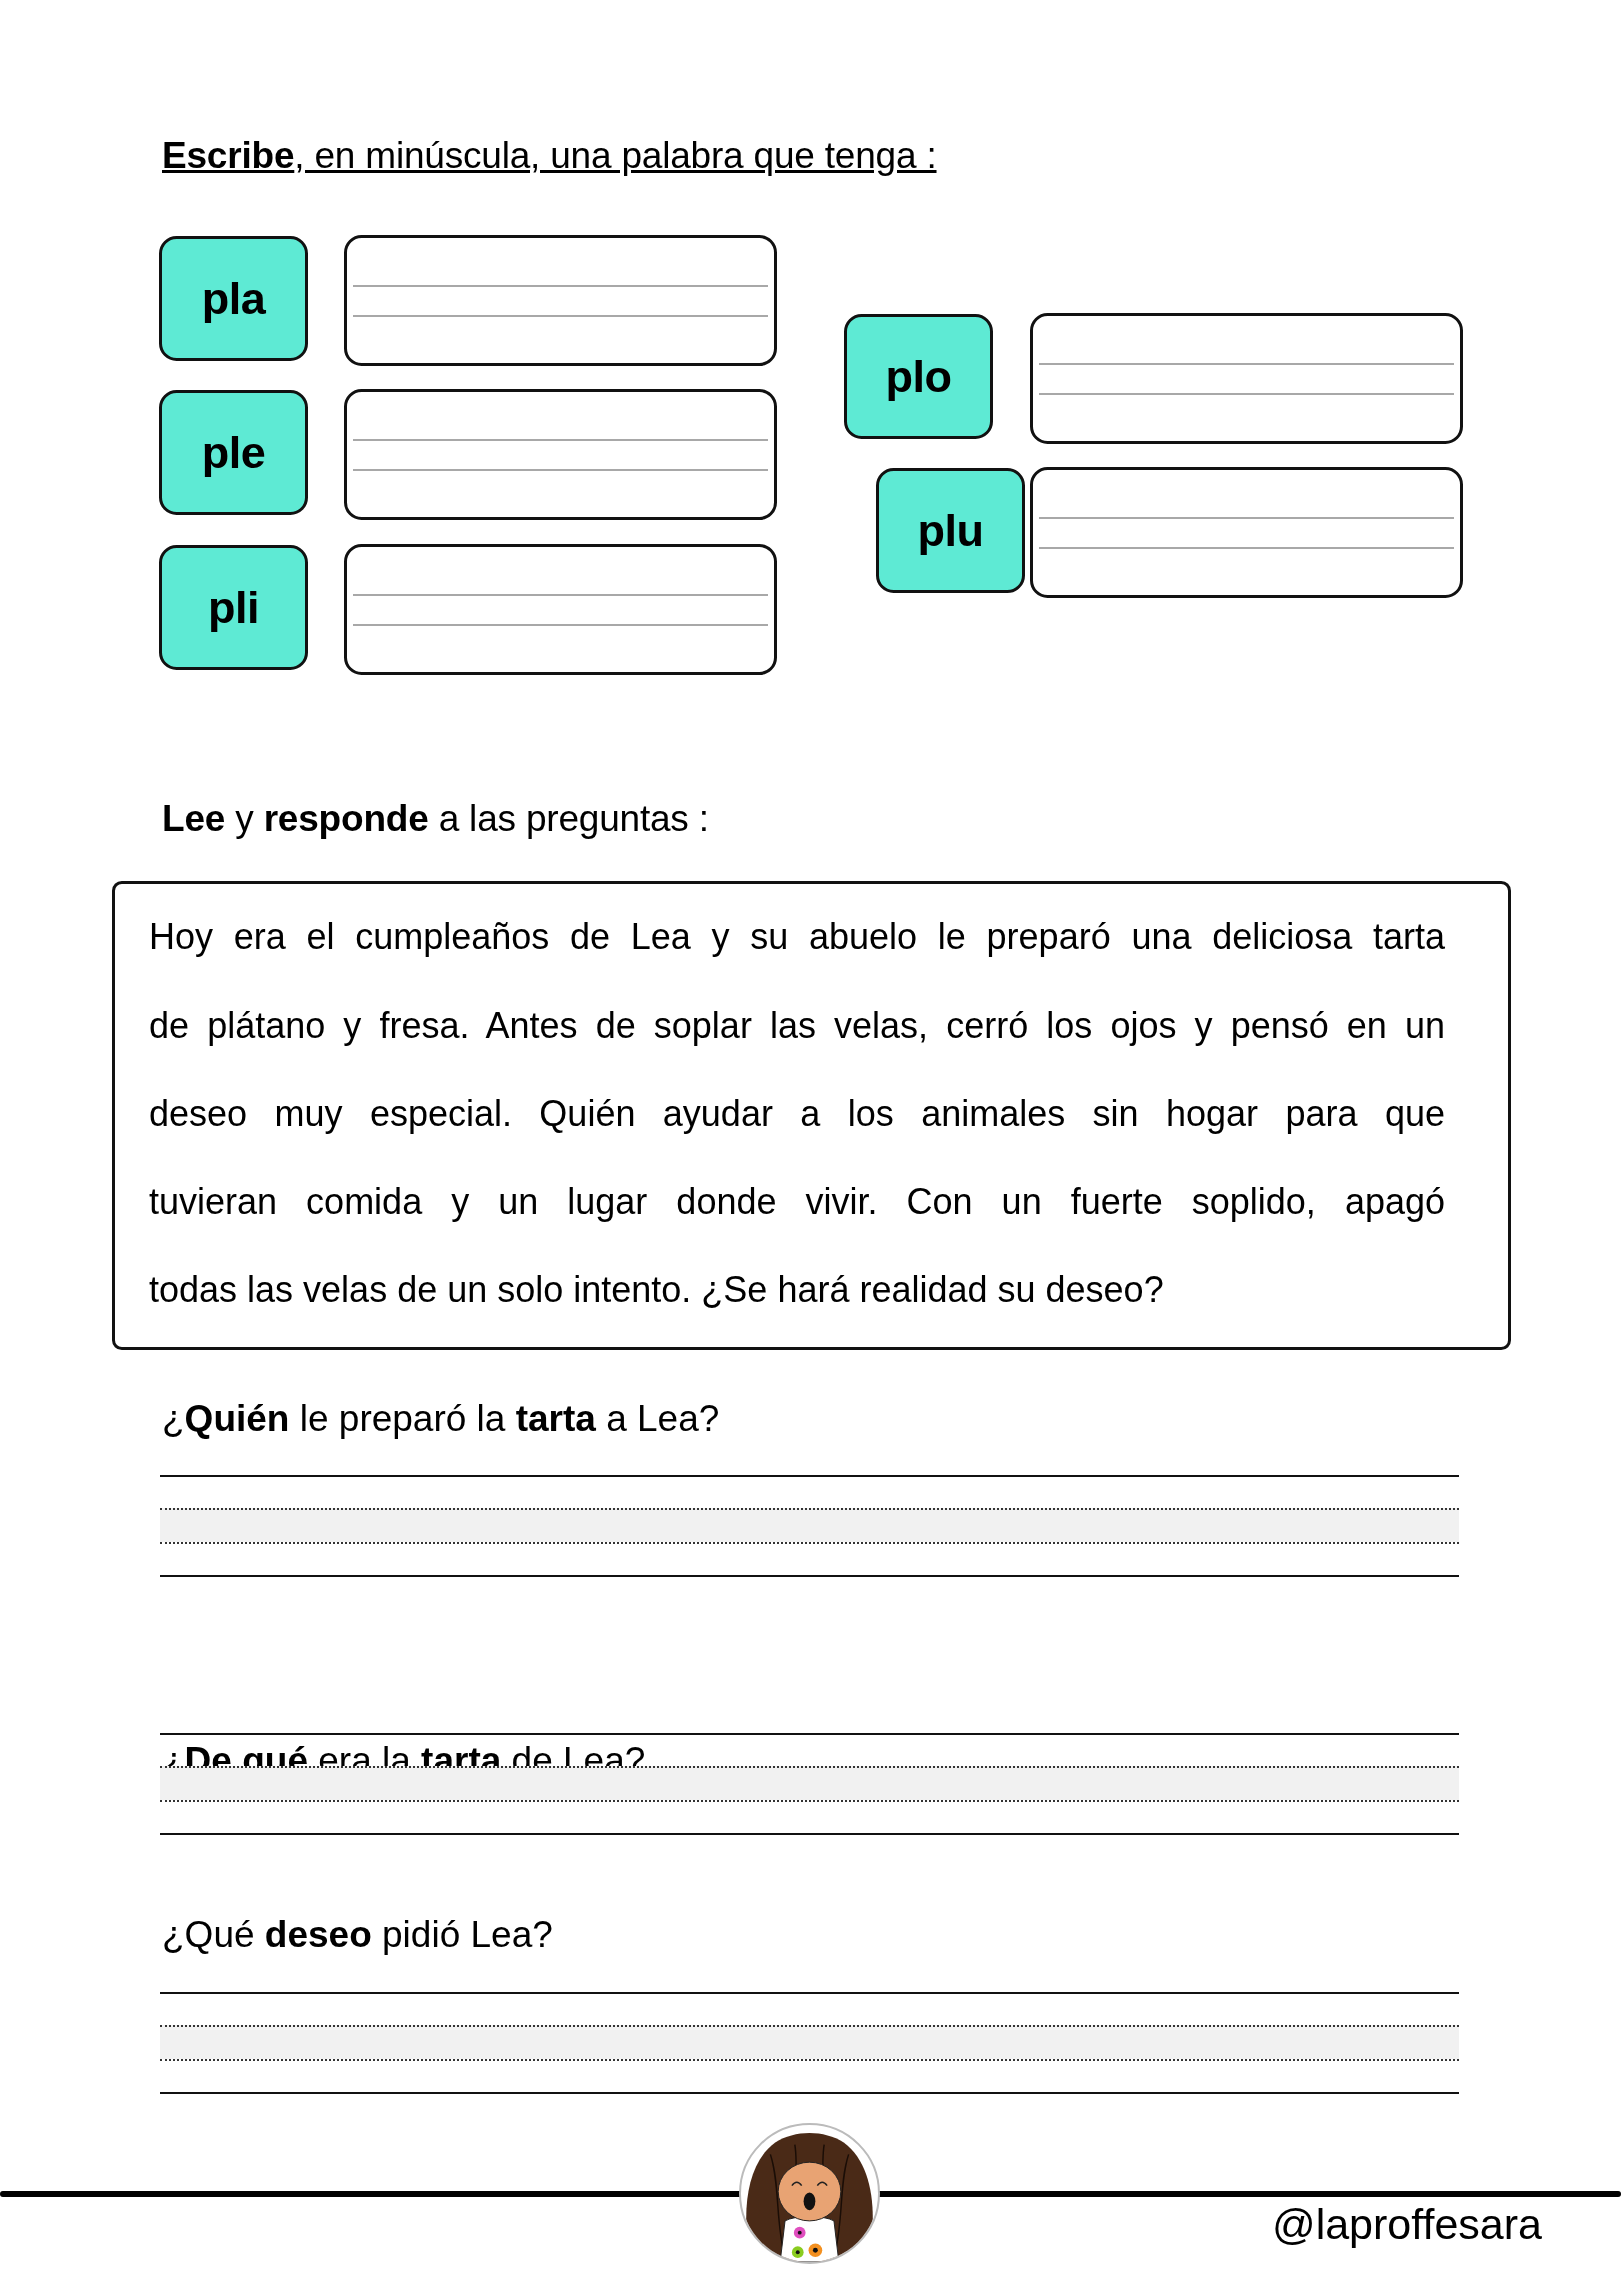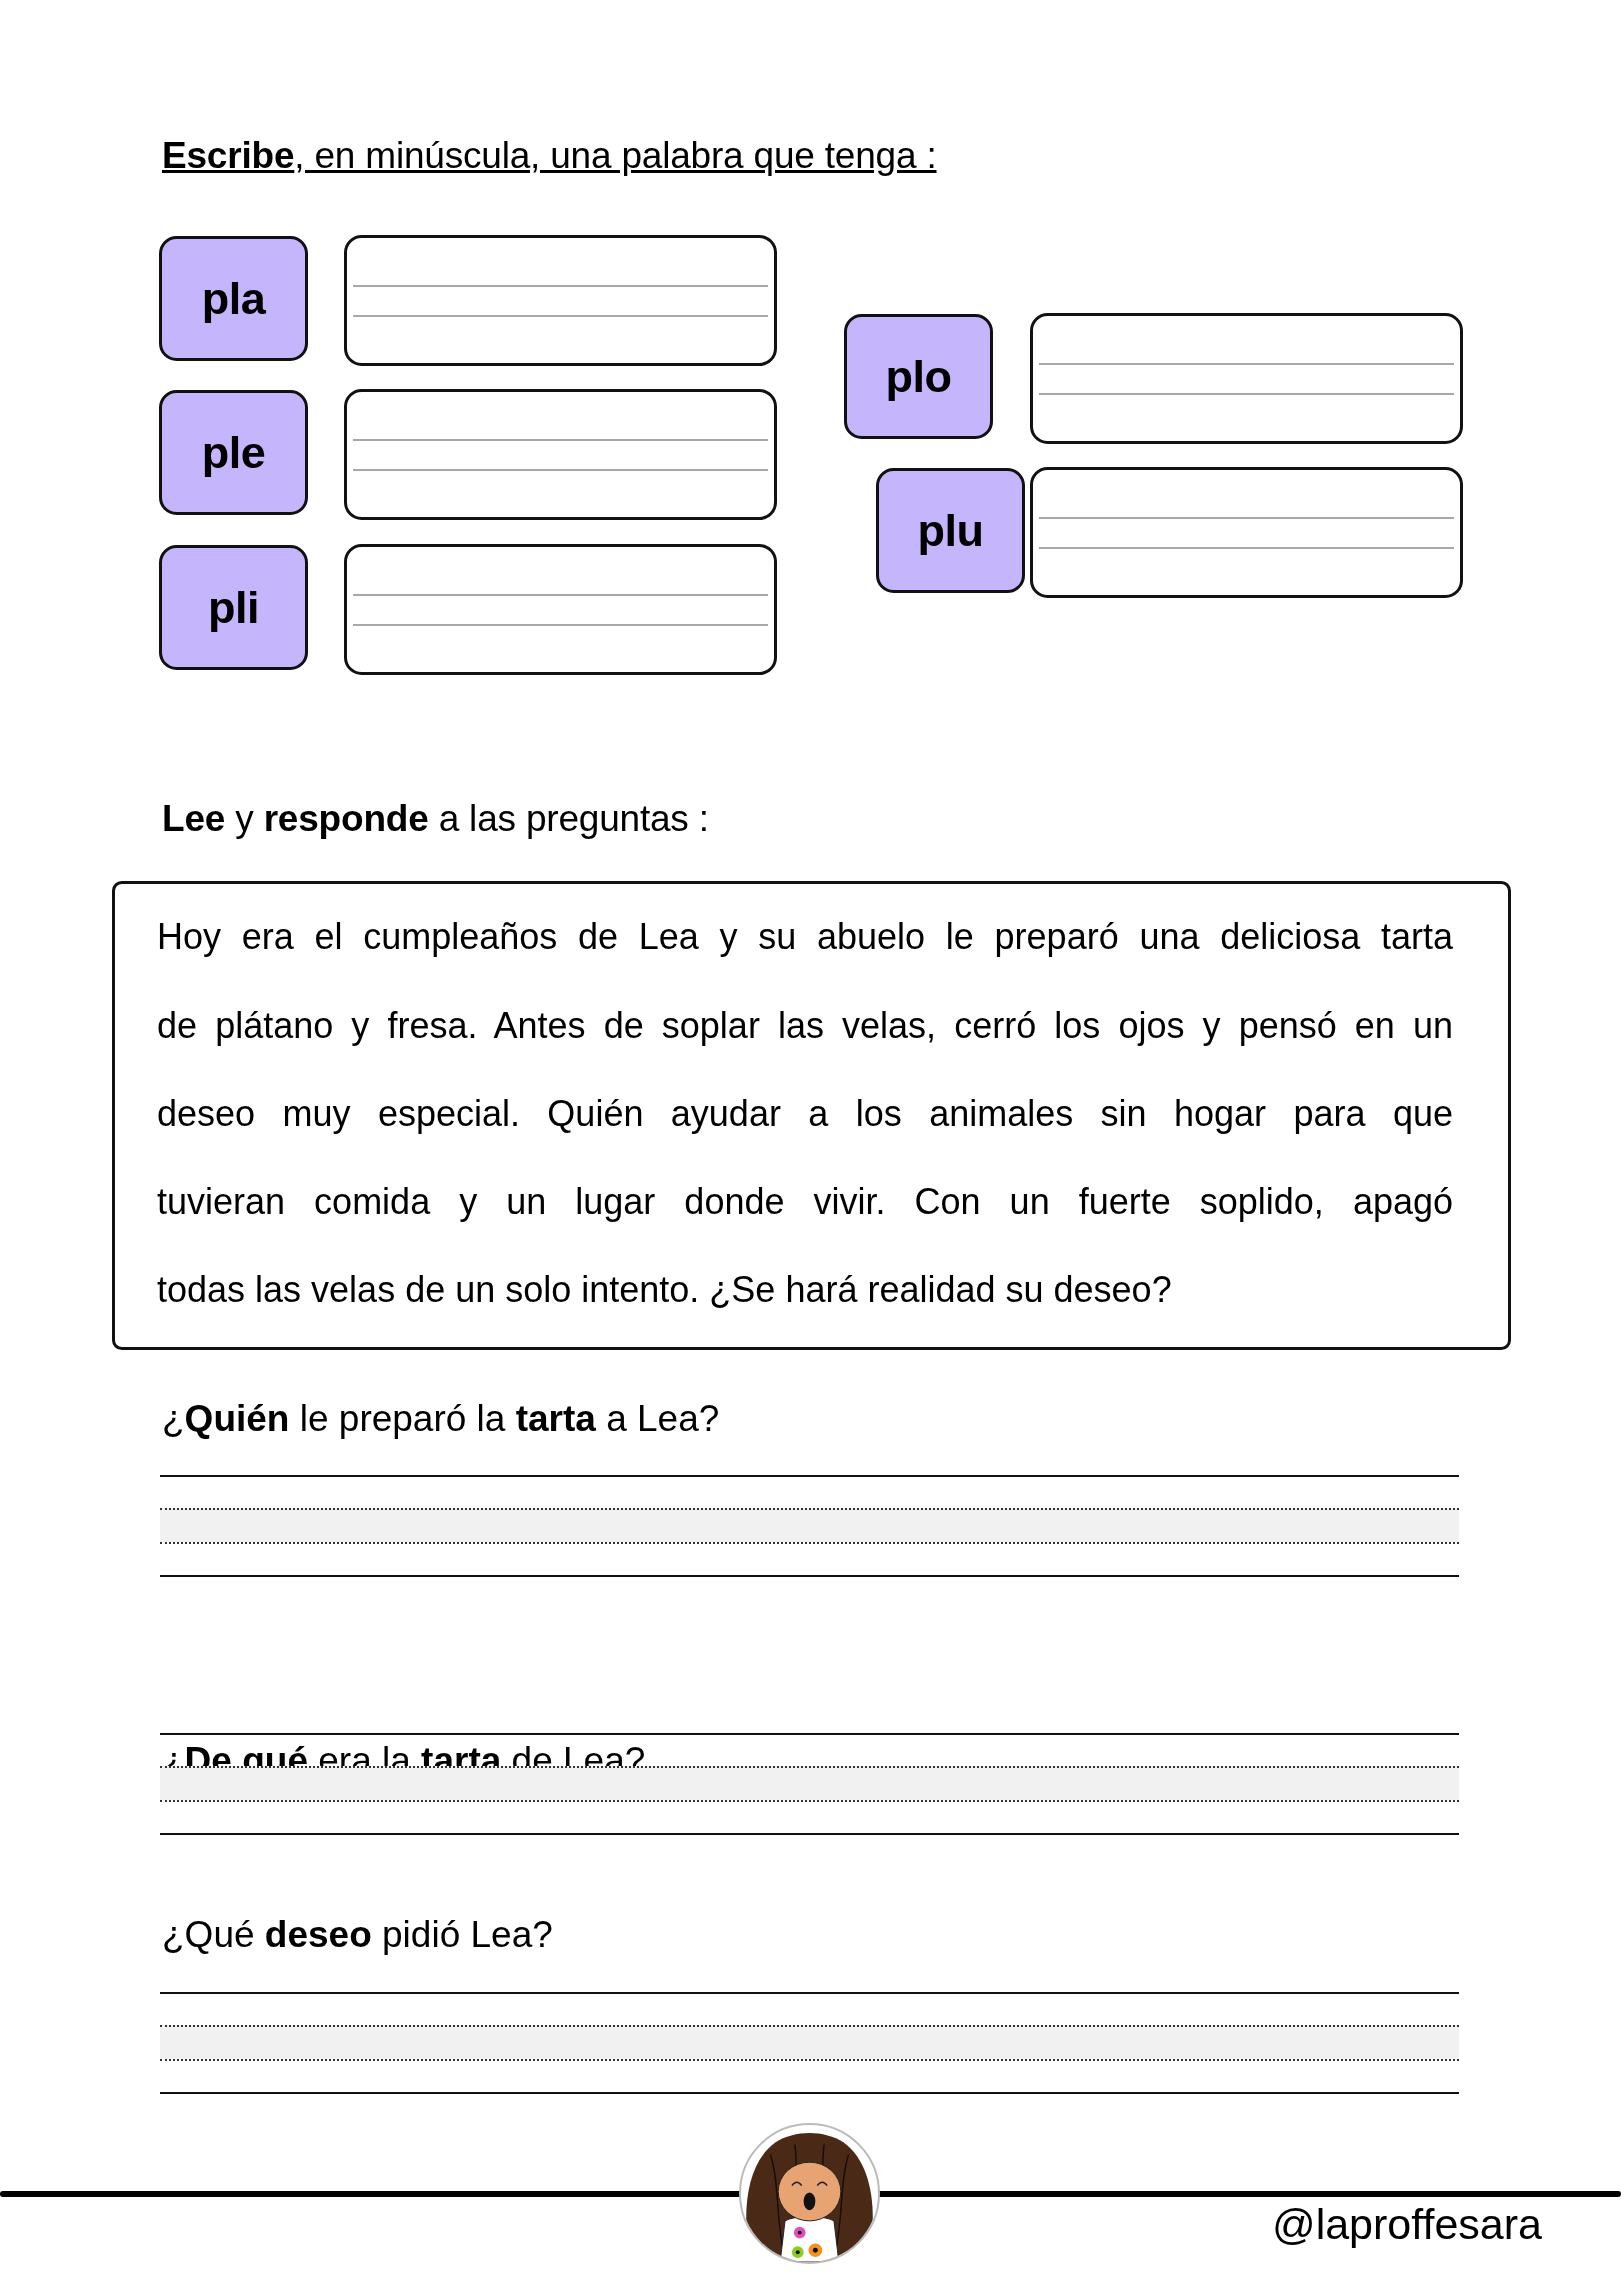--- a/index.html
+++ b/index.html
@@ -13,41 +13,41 @@
     .instruction {
       font-size: 37px; line-height: 45px; letter-spacing: -0.2px; white-space: nowrap;
     }
 
     
     .syl-box {
       position: absolute; width: 149px; height: 125px;
       border: 3.9px solid #111; border-radius: 17.6px; box-sizing: border-box;
       display: flex; align-items: center; justify-content: center;
       font-size: 45px; font-weight: 700; letter-spacing: -0.5px;
-      background: #c4b5fd;
+      background: #5eead4;
     }
     .write-box {
       position: absolute; width: 433px; height: 131px;
       border: 3.9px solid #111; border-radius: 17.6px; box-sizing: border-box;
       background: #fff;
     }
     .write-box .guide {
       position: absolute; left: 5.9px; right: 5.9px; height: 0;
       border-top: 2px solid #a8a8a8;
     }
     .write-box .g1 { top: 47px; }
     .write-box .g2 { top: 77px; }
 
     
     .reading-box {
       position: absolute; left: 112px; top: 881px; width: 1399px; height: 469px;
       border: 3.9px solid #111; border-radius: 9.8px; box-sizing: border-box;
     }
     .reading-line {
-      position: absolute; left: 157px; width: 1296px;
+      position: absolute; left: 149px; width: 1296px;
       font-size: 36px; line-height: 43px; white-space: nowrap;
       text-align: justify; text-align-last: justify;
     }
     .reading-line.last { text-align-last: left; }
 
     
     .question {
       position: absolute; left: 162px; font-size: 37px; line-height: 45px; white-space: nowrap;
     }
     .answer-lines { position: absolute; left: 160px; width: 1299px; height: 104px; }

